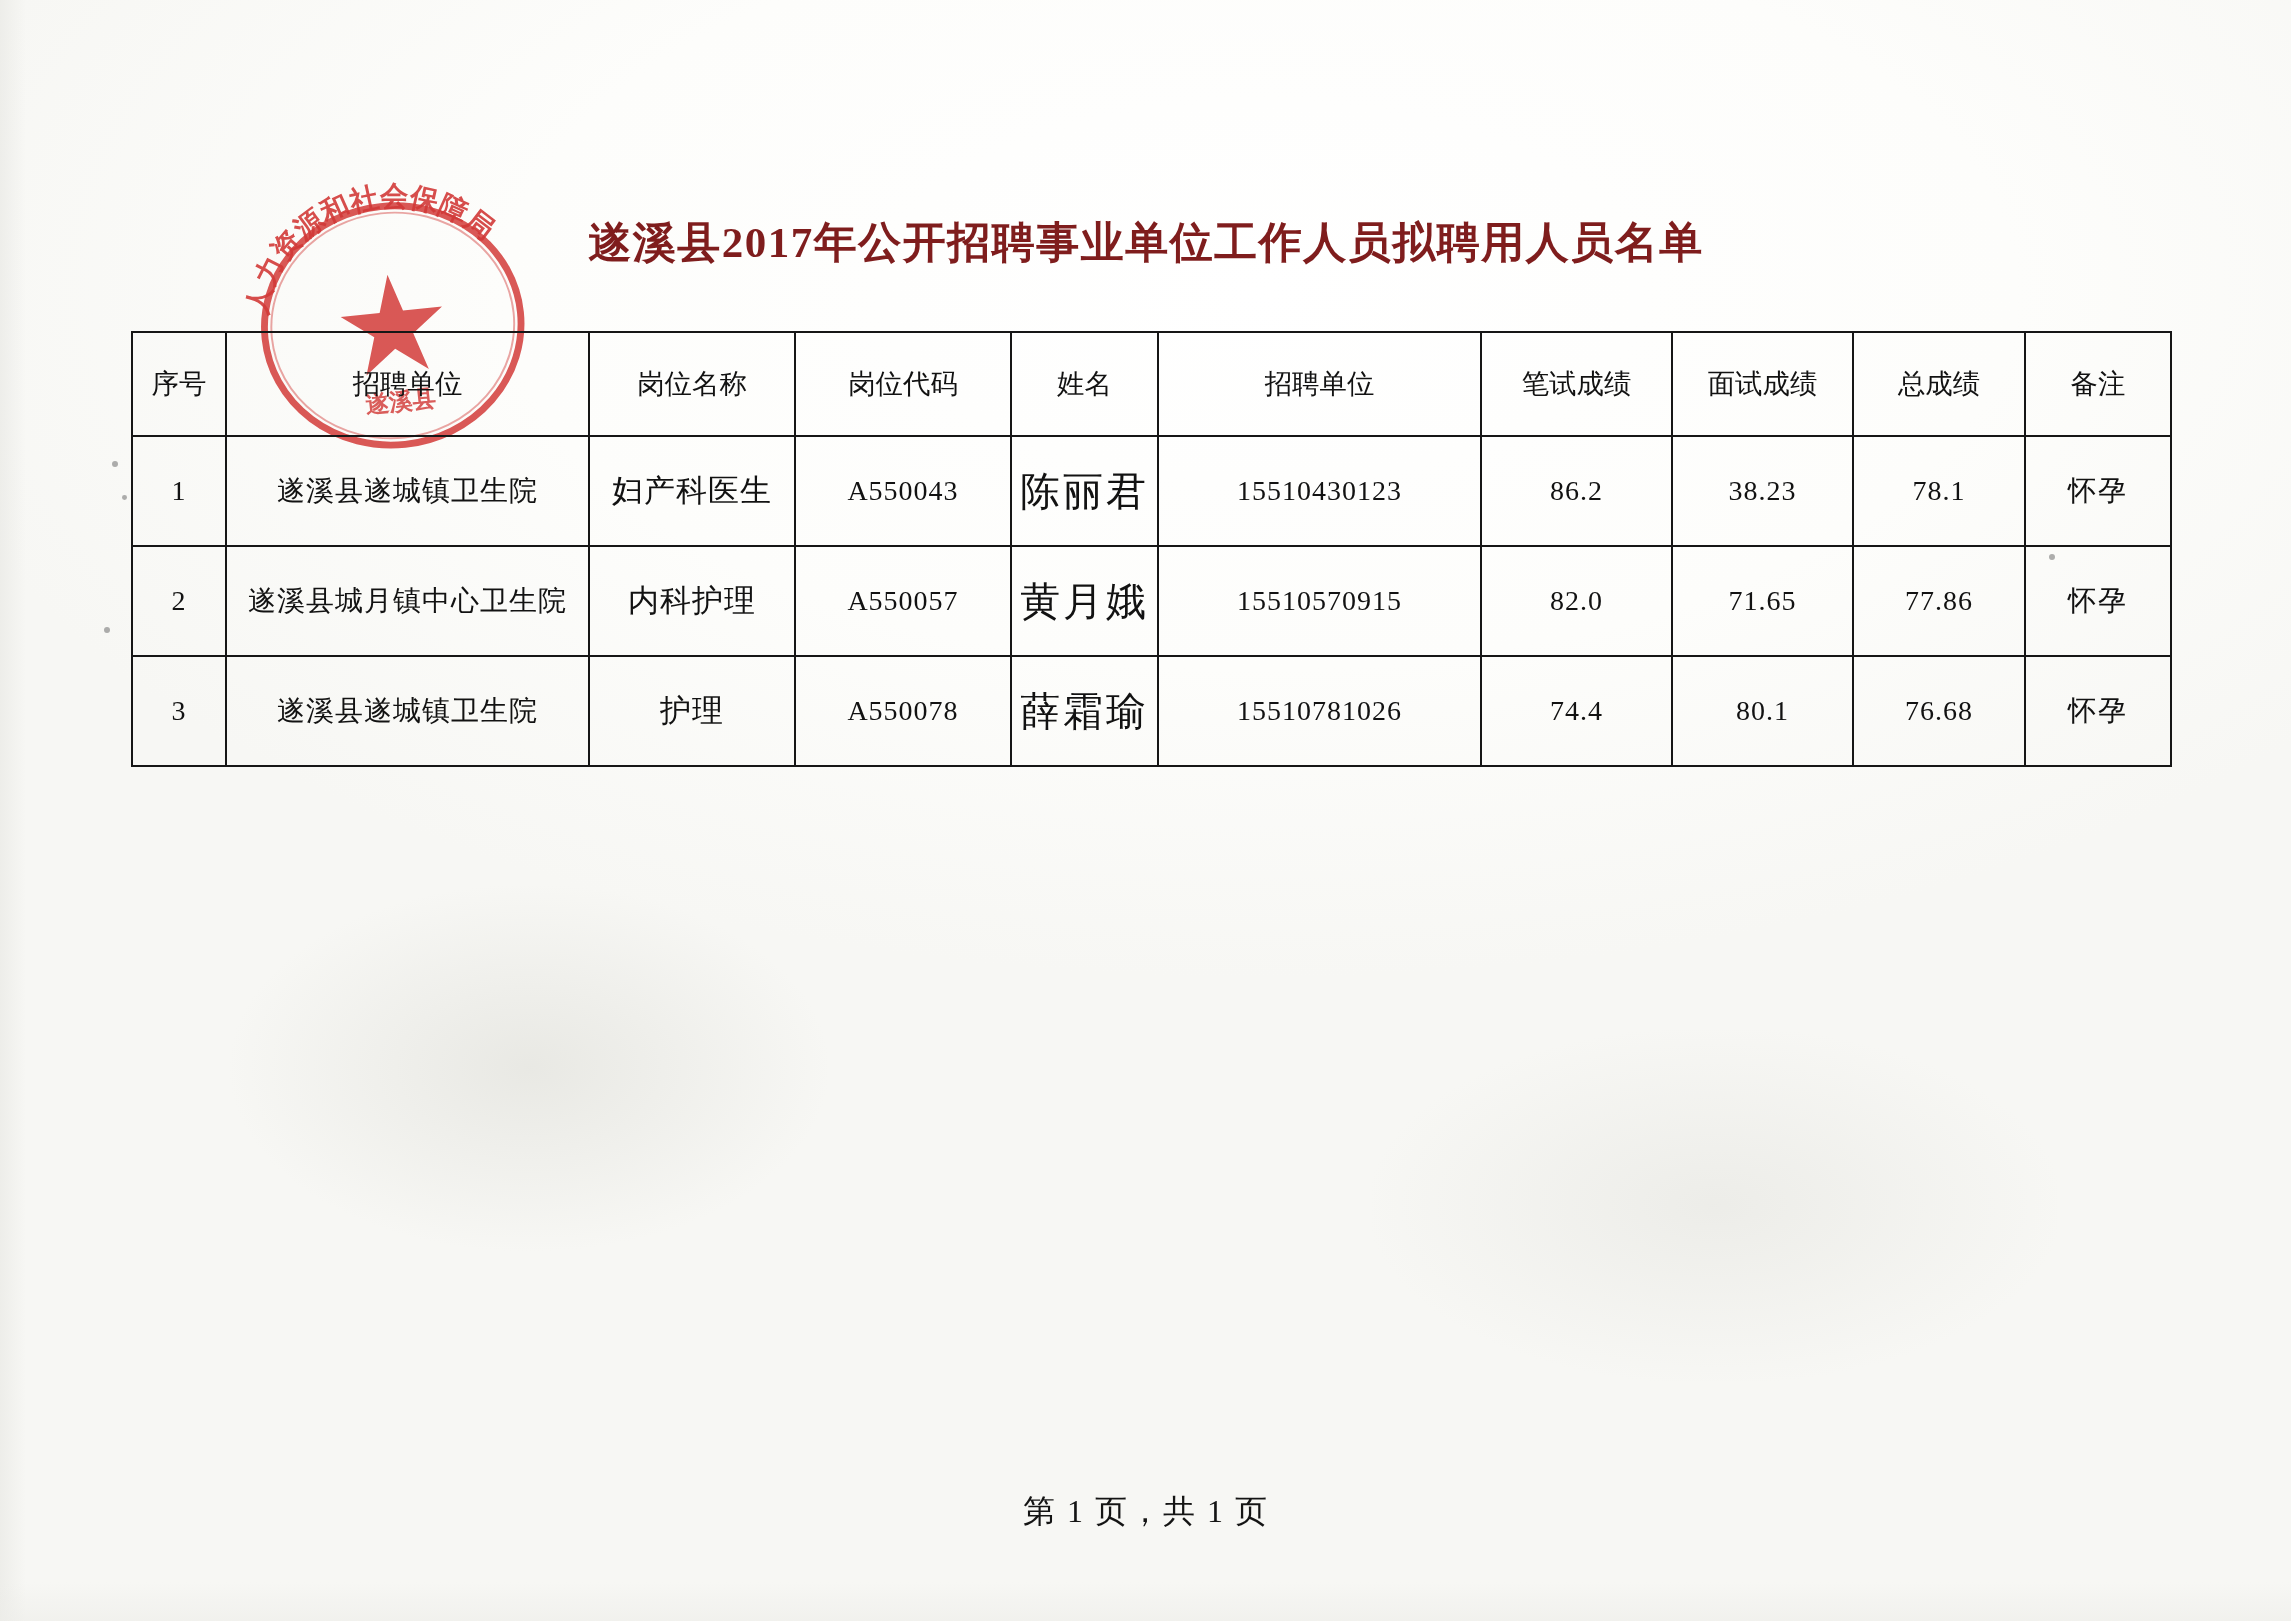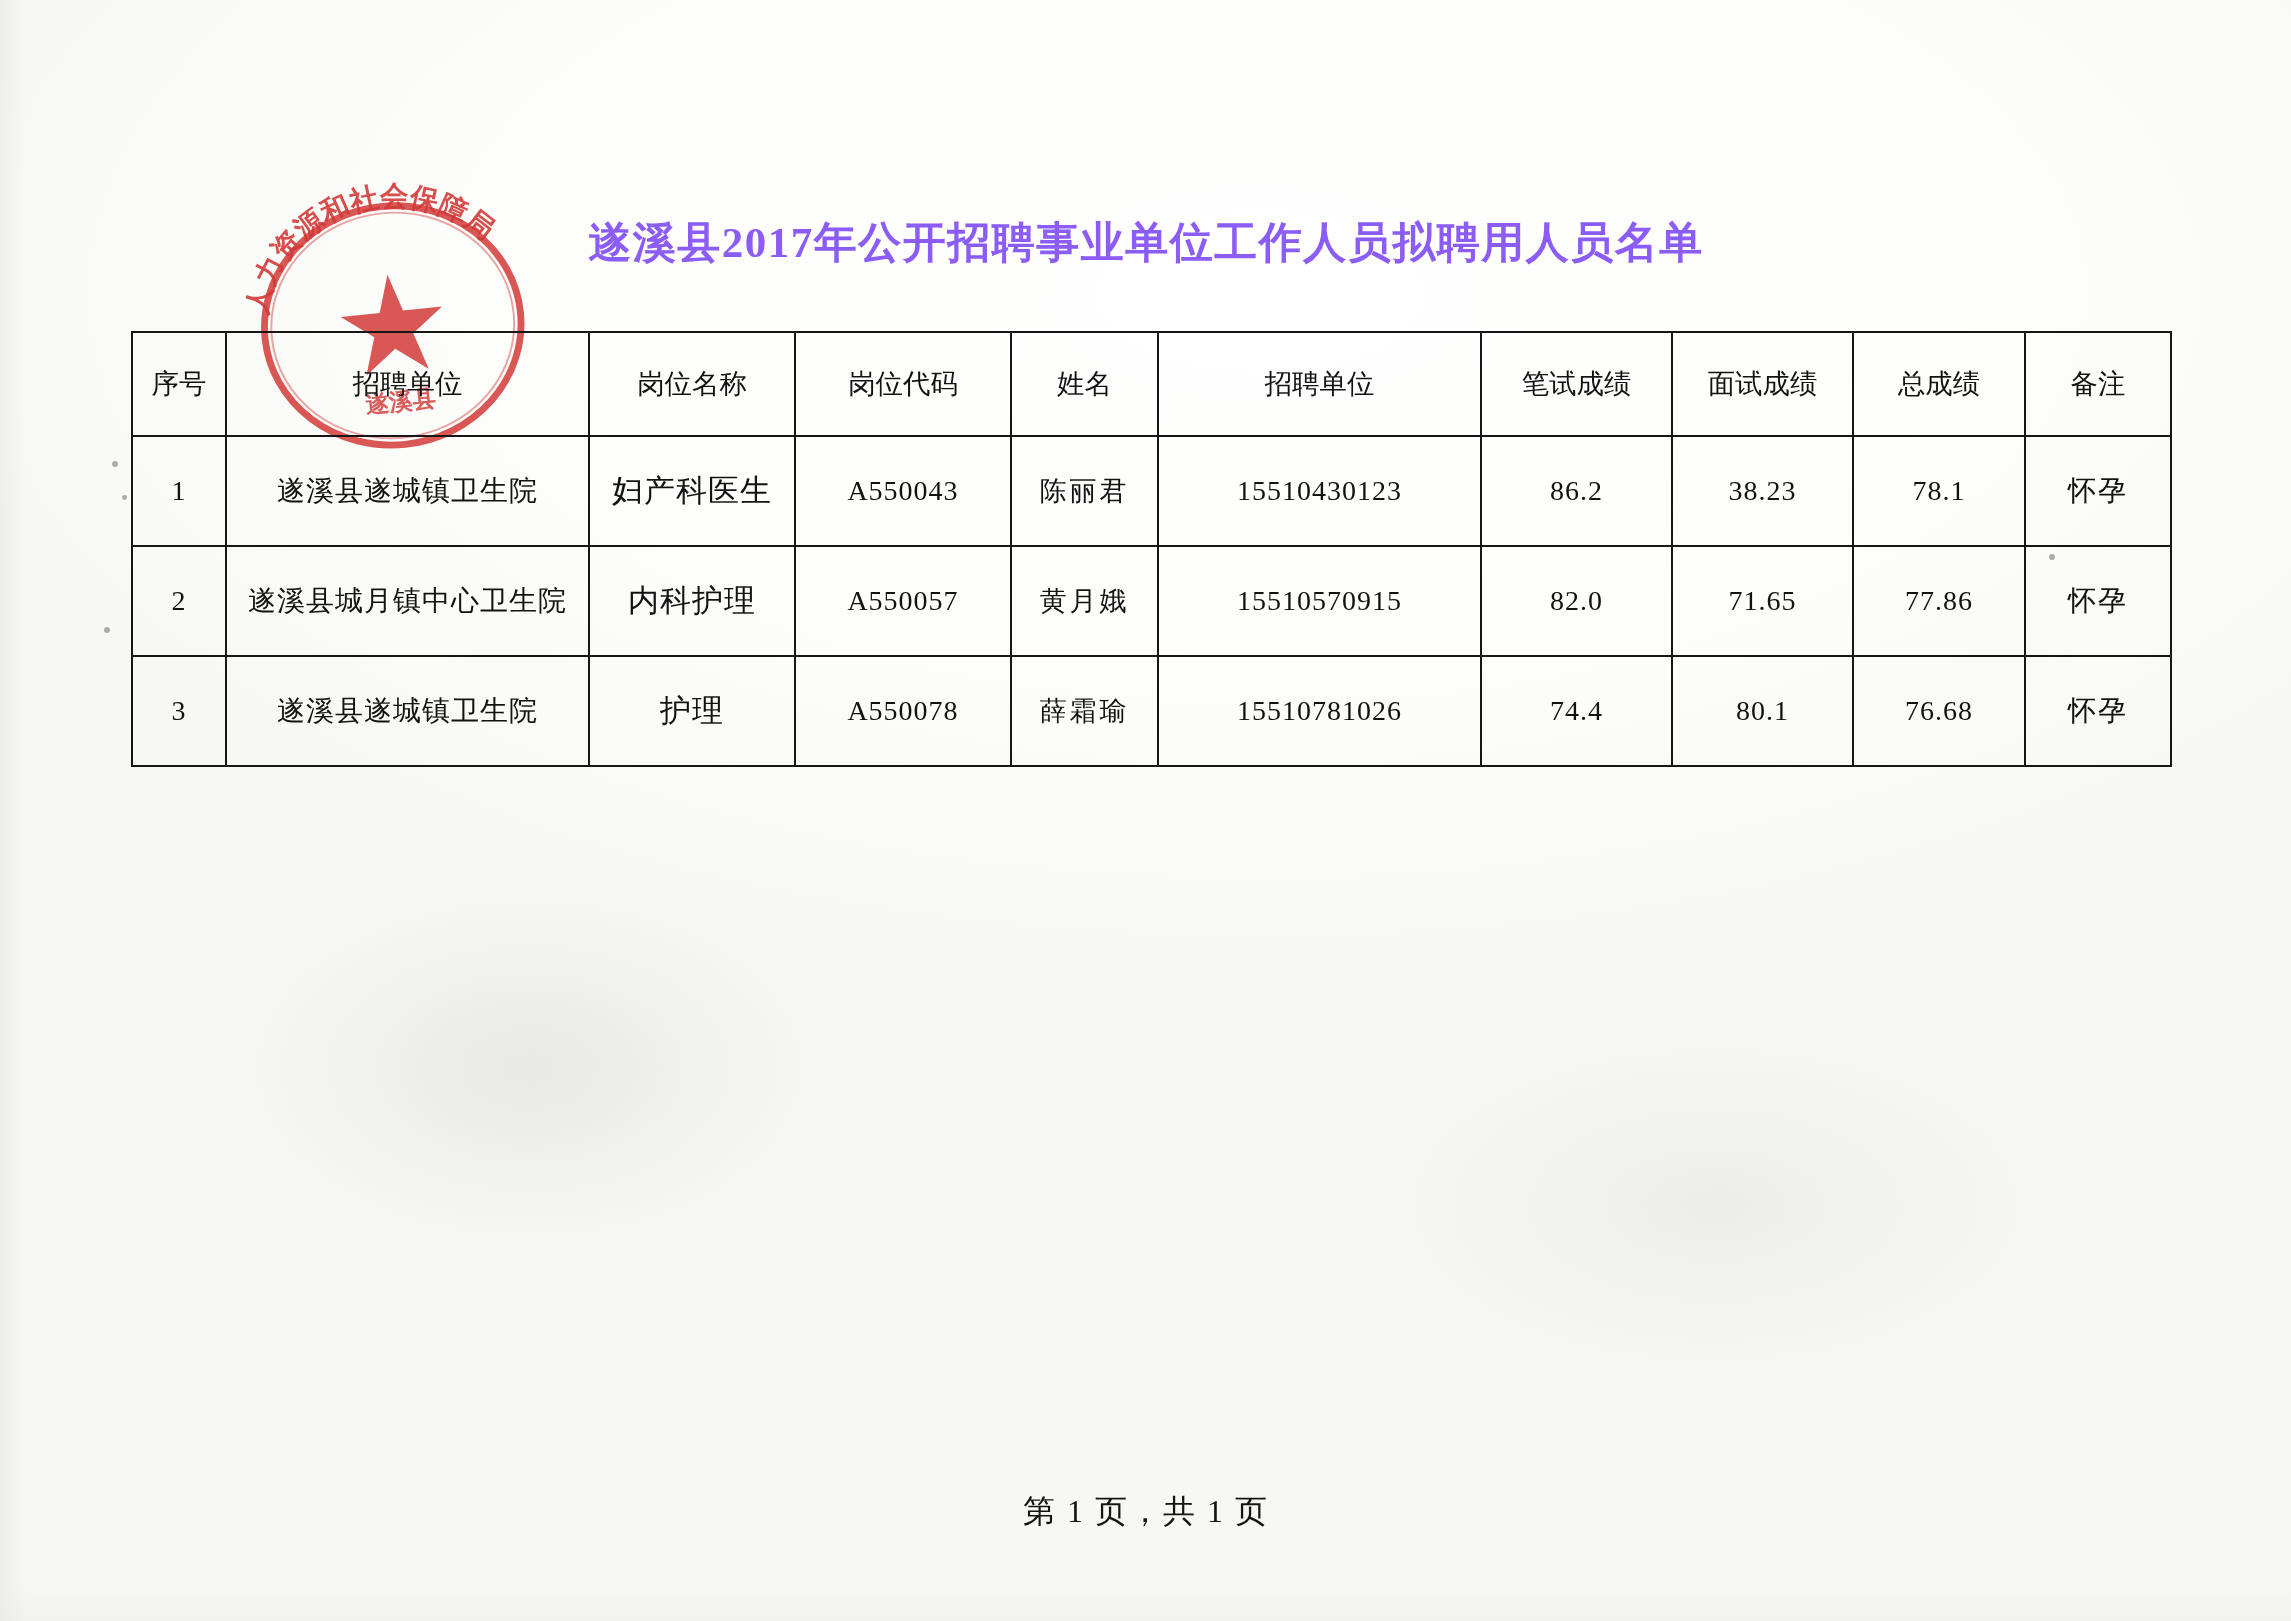--- a/index.html
+++ b/index.html
@@ -55,21 +55,21 @@
   
   .doc-title {
     position: absolute;
     left: 0; right: 0;
     top: 214px;
     text-align: center;
     font-size: 43px;
     font-weight: bold;
     letter-spacing: 1.5px;
     font-family: "Liberation Serif", "DejaVu Serif", serif;
-    color: #8b5cf6;
+    color: #7f1d1d;
   }
 
   
   .seal {
     position: absolute;
     left: 214px;
     top: 157px;
     width: 353px;
     height: 294px;
     pointer-events: none;
@@ -106,21 +106,21 @@
   table.listing tbody td {
     height: 108px;
   }
   td.num, td.score, td.code, td.ticket {
     font-family: "Liberation Serif", "DejaVu Serif", serif;
     letter-spacing: 1px;
     font-size: 28px;
   }
   td.unit { font-size: 28px; letter-spacing: 1px; }
   td.post { font-size: 31px; letter-spacing: 1px; }
-  td.name { font-size: 27px; letter-spacing: 2.9px; }
+  td.name { font-size: 40px; letter-spacing: 2.9px; }
   td.remark { font-size: 28px; letter-spacing: 2px; }
 
   
   col.c-idx    { width: 94px; }
   col.c-unit   { width: 363px; }
   col.c-post   { width: 206px; }
   col.c-code   { width: 216px; }
   col.c-name   { width: 147px; }
   col.c-ticket { width: 323px; }
   col.c-written{ width: 191px; }

